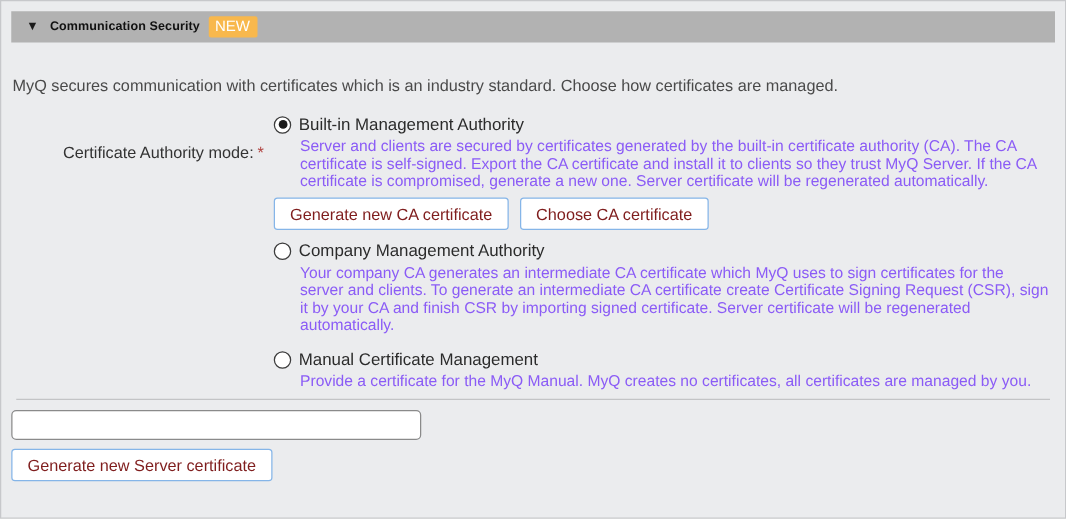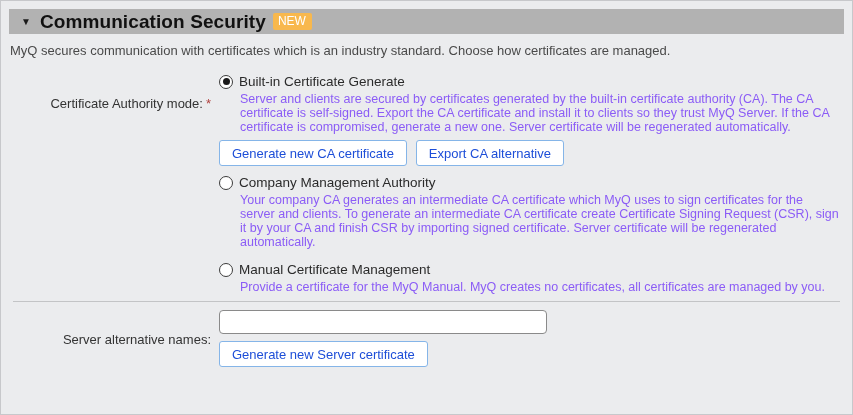--- a/index.html
+++ b/index.html
@@ -6,26 +6,26 @@
   body { font-family:"Liberation Sans","DejaVu Sans",sans-serif; }
   .panel {
     position:relative; width:853px; height:415px; box-sizing:border-box;
     background:#ebecee; border:1px solid #c7c8cb; padding:8px; overflow:hidden;
   }
   .section-header {
     height:25px; background:#b2b2b2; display:flex; align-items:center;
     padding:0 10px 0 12px; cursor:pointer;
   }
   .tri { font-size:10px; color:#1a1a1a; margin-right:9px; line-height:1; }
-  .section-title { font-size:19px; font-weight:bold; color:#111; letter-spacing:0.1px; }
+  .section-title { font-size:10px; font-weight:bold; color:#111; letter-spacing:0.1px; }
   .badge {
     margin-left:7px; background:#f8b84d; color:#ffffff; font-size:12px;
     padding:1px 6px 2px 5px; border-radius:2px; font-weight:400;
   }
-  .intro { margin:9px 0 0 1px; font-size:13px; color:#4a4a4a; }
+  .intro { margin:27px 0 0 1px; font-size:13px; color:#4a4a4a; }
   .form { margin-top:16px; }
   .row { display:flex; align-items:flex-start; }
   .label-col {
     width:202px; margin-right:8px; text-align:right; font-size:13px;
     color:#333; padding-top:2px; flex:none;margin-top:20px;
   }
   .req { color:#b0413e; margin-left:3px; }
   .content-col { flex:1; min-width:0; }
   .radio-item { display:flex; align-items:center; cursor:pointer; }
   .radio-circle {
@@ -37,21 +37,21 @@
     border-radius:50%; background:#1a1a1a;
   }
   .radio-label { font-size:13.5px; color:#2b2b2b; }
   .desc {
     margin:3px 0 0 21px; max-width:600px; font-size:12.5px; line-height:14px;
     color:#8b5cf6;
   }
   .btn-row { margin:6px 0 0 0; display:flex; gap:9px; }
   .btn {
     height:26px; background:#ffffff; border:1px solid #85b5e8; border-radius:3px;
-    font-size:13px; color:#1d4ed8; padding:0 12px; cursor:pointer;
+    font-size:13px; color:#7f1d1d; padding:0 12px; cursor:pointer;
     font-family:"Liberation Sans","DejaVu Sans",sans-serif;
   }
   .mt9  { margin-top:9px; }
   .mt13 { margin-top:13px;text-align:right; }
   .divider { border:none; border-top:1px solid #c3c4c6; margin:7px 4px 0 4px; }
   .row2 { margin-top:8px; }
   .san-input {
     width:314px; height:22px; box-sizing:content-box; background:#fff;
     border:1px solid #8a8a8a; border-radius:4px; padding:0 6px; font-size:13px;
     color:#222; font-family:"Liberation Sans","DejaVu Sans",sans-serif;
@@ -78,47 +78,46 @@
   <div class="form">
 
     <div class="row">
       <div class="label-col">
         <span>Certificate Authority mode:</span><span class="req">*</span>
       </div>
       <div class="content-col">
 
         <div class="radio-item">
           <span class="radio-circle checked"></span>
-          <span class="radio-label">Built-in Certificate Generate</span>
+          <span class="radio-label">Built-in Management Authority</span>
         </div>
         <div class="desc">Server and clients are secured by certificates generated by the built-in certificate authority (CA). The CA certificate is self-signed. Export the CA certificate and install it to clients so they trust MyQ Server. If the CA certificate is compromised, generate a new one. Server certificate will be regenerated automatically.</div>
         <div class="btn-row">
           <button class="btn">Generate new CA certificate</button>
-          <button class="btn">Export CA alternative</button>
+          <button class="btn">Choose CA certificate</button>
         </div>
 
         <div class="radio-item mt9">
           <span class="radio-circle"></span>
           <span class="radio-label">Company Management Authority</span>
         </div>
         <div class="desc">Your company CA generates an intermediate CA certificate which MyQ uses to sign certificates for the server and clients. To generate an intermediate CA certificate create Certificate Signing Request (CSR), sign it by your CA and finish CSR by importing signed certificate. Server certificate will be regenerated automatically.</div>
 
         <div class="radio-item mt13">
           <span class="radio-circle"></span>
           <span class="radio-label">Manual Certificate Management</span>
         </div>
         <div class="desc">Provide a certificate for the MyQ Manual. MyQ creates no certificates, all certificates are managed by you.</div>
 
       </div>
     </div>
 
     <hr class="divider">
 
     <div class="row row2">
-      <div class="label-col">Server alternative names:</div>
       <div class="content-col">
         <input type="text" class="san-input" value="" style="">
         <div class="btn-row mt7">
           <button class="btn">Generate new Server certificate</button>
         </div>
       </div>
     </div>
 
   </div>
 </div>

